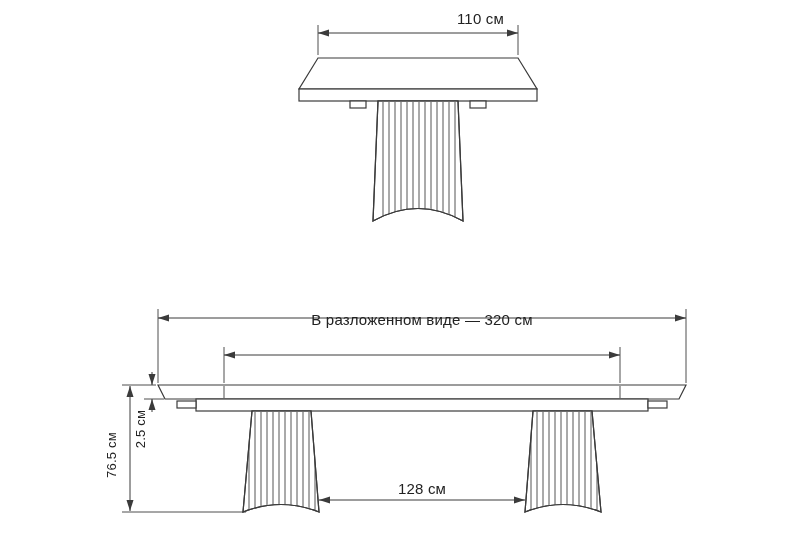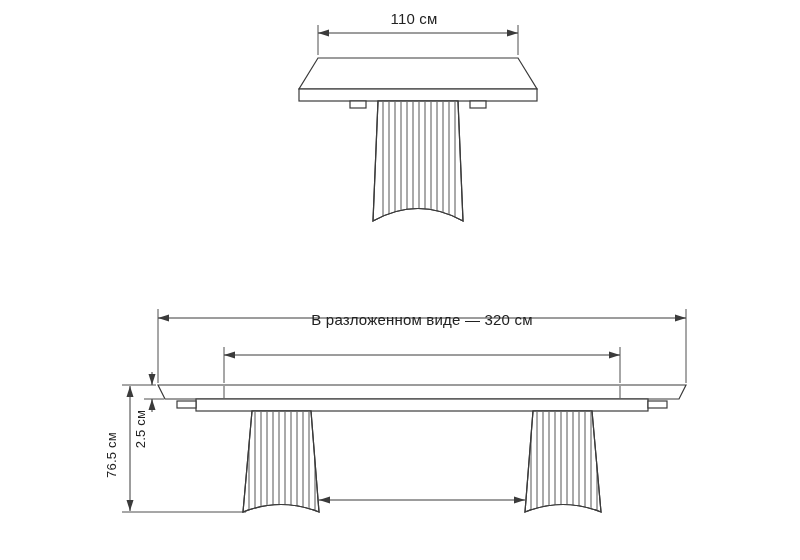--- a/index.html
+++ b/index.html
@@ -145,23 +145,24 @@
       </g>
 
       <g>
         <line class="extline" x1="144" y1="399" x2="164" y2="399"></line>
         <line class="dimline" x1="152" y1="372" x2="152" y2="385" marker-end="url(#dimArrow)"></line>
         <line class="dimline" x1="152" y1="412" x2="152" y2="399" marker-end="url(#dimArrow)"></line>
       </g>
     </g>
   </svg>
 
-  <div class="dim-label" style="left:314px; top:10px; width:200px;">110 см</div>
+  <div class="dim-label" style="left:304px; top:10px; width:200px;text-align:right;">110 см</div>
 
   <div class="dim-label" style="left:158px; top:311px; width:528px;">В разложенном виде — 320 см</div>
 
 
+  <div class="dim-label" style="left:319px; top:480px; width:206px;">128 см</div>
 
   <div class="dim-label small rot" style="left:42px; top:446px; width:140px; height:18px;">76.5 см</div>
 
   <div class="dim-label small rot" style="left:91px; top:420px; width:100px; height:18px;">2.5 см</div>
 
 </div>
 
 </body></html>

